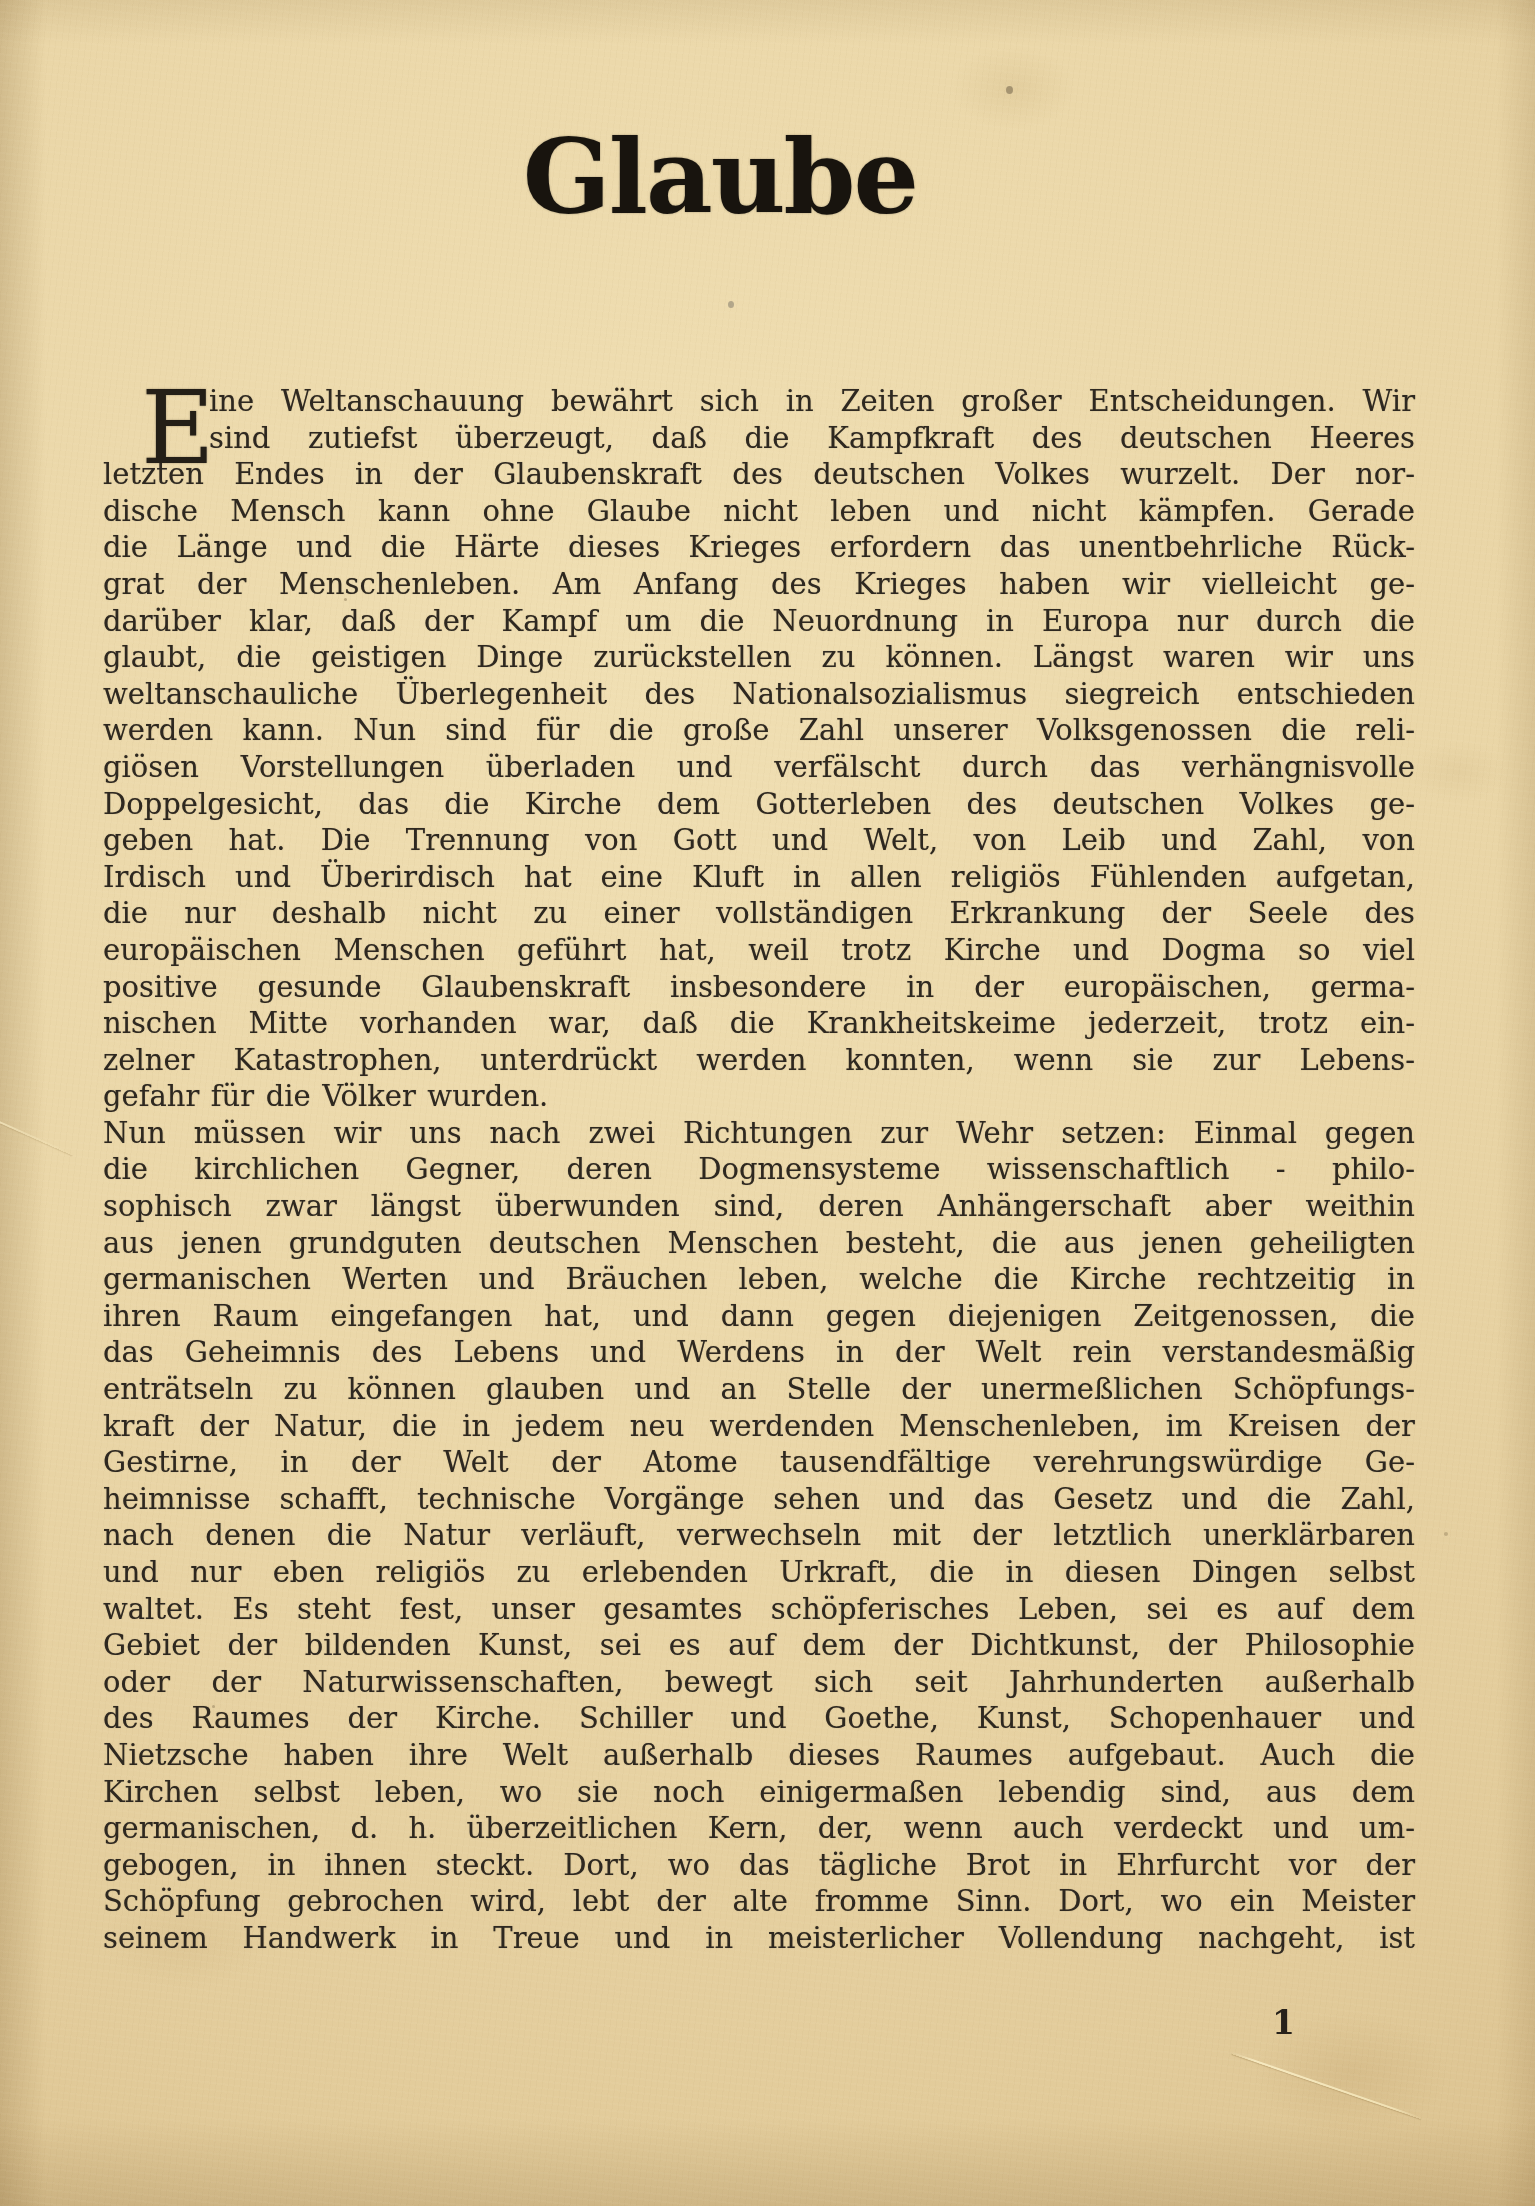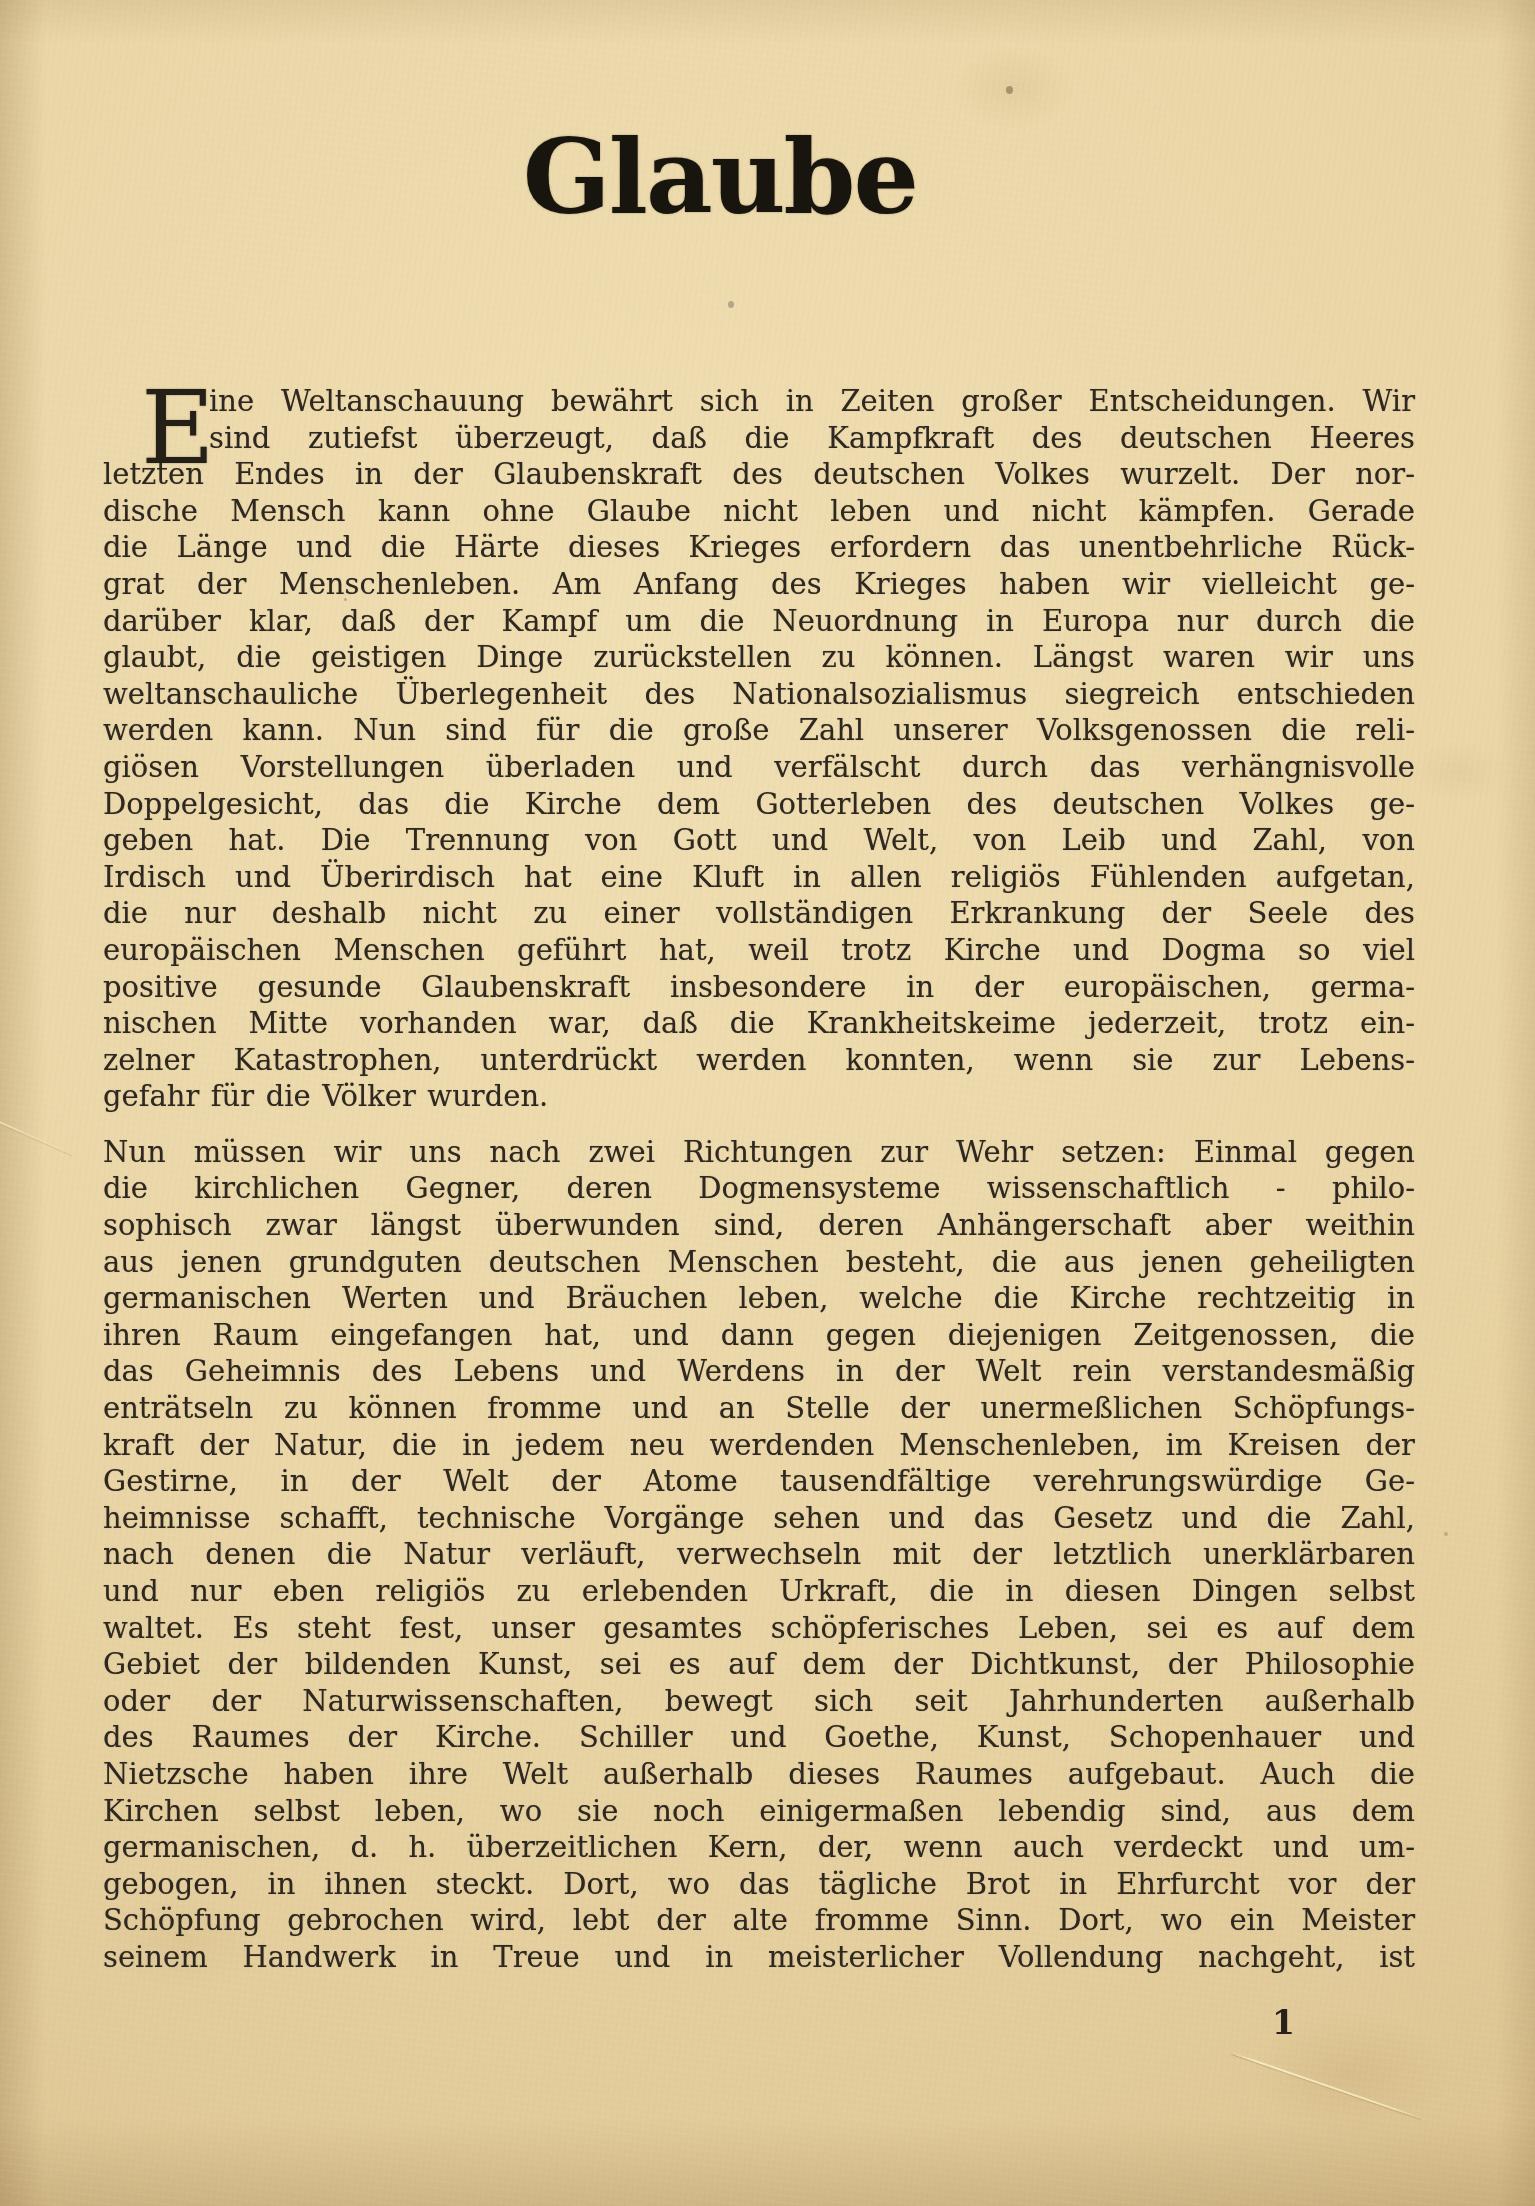--- a/index.html
+++ b/index.html
@@ -55,21 +55,21 @@
     top: 383px;
     width: 1312px;
     color: #2e2820;
     font-size: 29px;
     line-height: 36.6px;
     text-shadow: 0 0 1px rgba(46,40,32,0.35);
     word-spacing: 0.08em;
   }
 
   .para { position: relative; }
-  .para2 { margin-top: 19px; }
+  .para2 { }
 
   .line {
     text-align: justify;
     text-align-last: justify;
     white-space: normal;
   }
   
   .para1 .line:nth-child(1),
   .para1 .line:nth-child(2) { padding-left: 106px; }
   
@@ -168,21 +168,21 @@
 
     <section class="para para2">
       <div class="lines">
           <div class="line">Nun müssen wir uns nach zwei Richtungen zur Wehr setzen: Einmal gegen</div>
           <div class="line">die kirchlichen Gegner, deren Dogmensysteme wissenschaftlich - philo-</div>
           <div class="line">sophisch zwar längst überwunden sind, deren Anhängerschaft aber weithin</div>
           <div class="line">aus jenen grundguten deutschen Menschen besteht, die aus jenen geheiligten</div>
           <div class="line">germanischen Werten und Bräuchen leben, welche die Kirche rechtzeitig in</div>
           <div class="line">ihren Raum eingefangen hat, und dann gegen diejenigen Zeitgenossen, die</div>
           <div class="line">das Geheimnis des Lebens und Werdens in der Welt rein verstandesmäßig</div>
-          <div class="line">enträtseln zu können fromme und an Stelle der unermeßlichen Schöpfungs-</div>
+          <div class="line">enträtseln zu können glauben und an Stelle der unermeßlichen Schöpfungs-</div>
           <div class="line">kraft der Natur, die in jedem neu werdenden Menschenleben, im Kreisen der</div>
           <div class="line">Gestirne, in der Welt der Atome tausendfältige verehrungswürdige Ge-</div>
           <div class="line">heimnisse schafft, technische Vorgänge sehen und das Gesetz und die Zahl,</div>
           <div class="line">nach denen die Natur verläuft, verwechseln mit der letztlich unerklärbaren</div>
           <div class="line">und nur eben religiös zu erlebenden Urkraft, die in diesen Dingen selbst</div>
           <div class="line">waltet. Es steht fest, unser gesamtes schöpferisches Leben, sei es auf dem</div>
           <div class="line">Gebiet der bildenden Kunst, sei es auf dem der Dichtkunst, der Philosophie</div>
           <div class="line">oder der Naturwissenschaften, bewegt sich seit Jahrhunderten außerhalb</div>
           <div class="line">des Raumes der Kirche. Schiller und Goethe, Kunst, Schopenhauer und</div>
           <div class="line">Nietzsche haben ihre Welt außerhalb dieses Raumes aufgebaut. Auch die</div>

